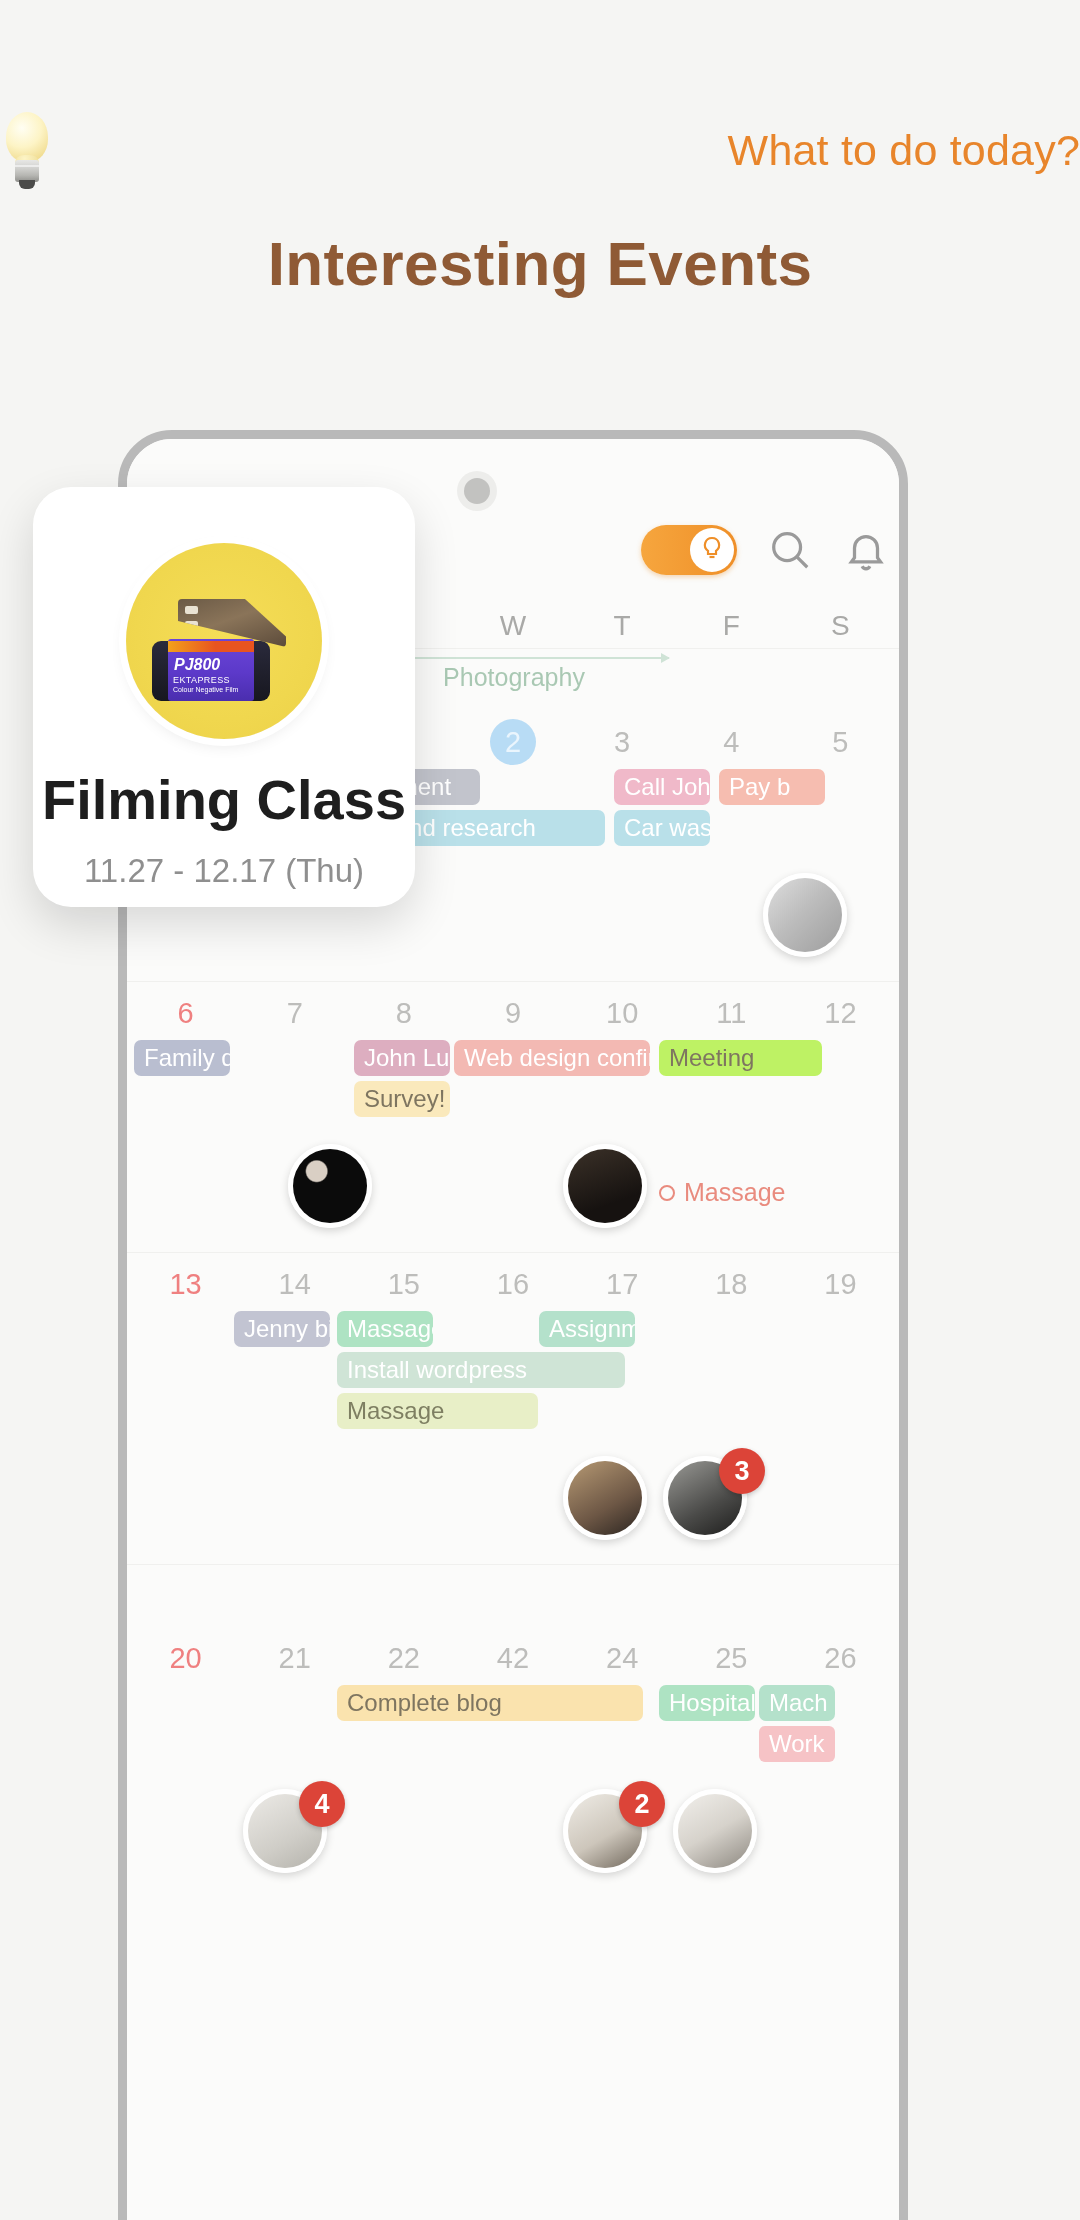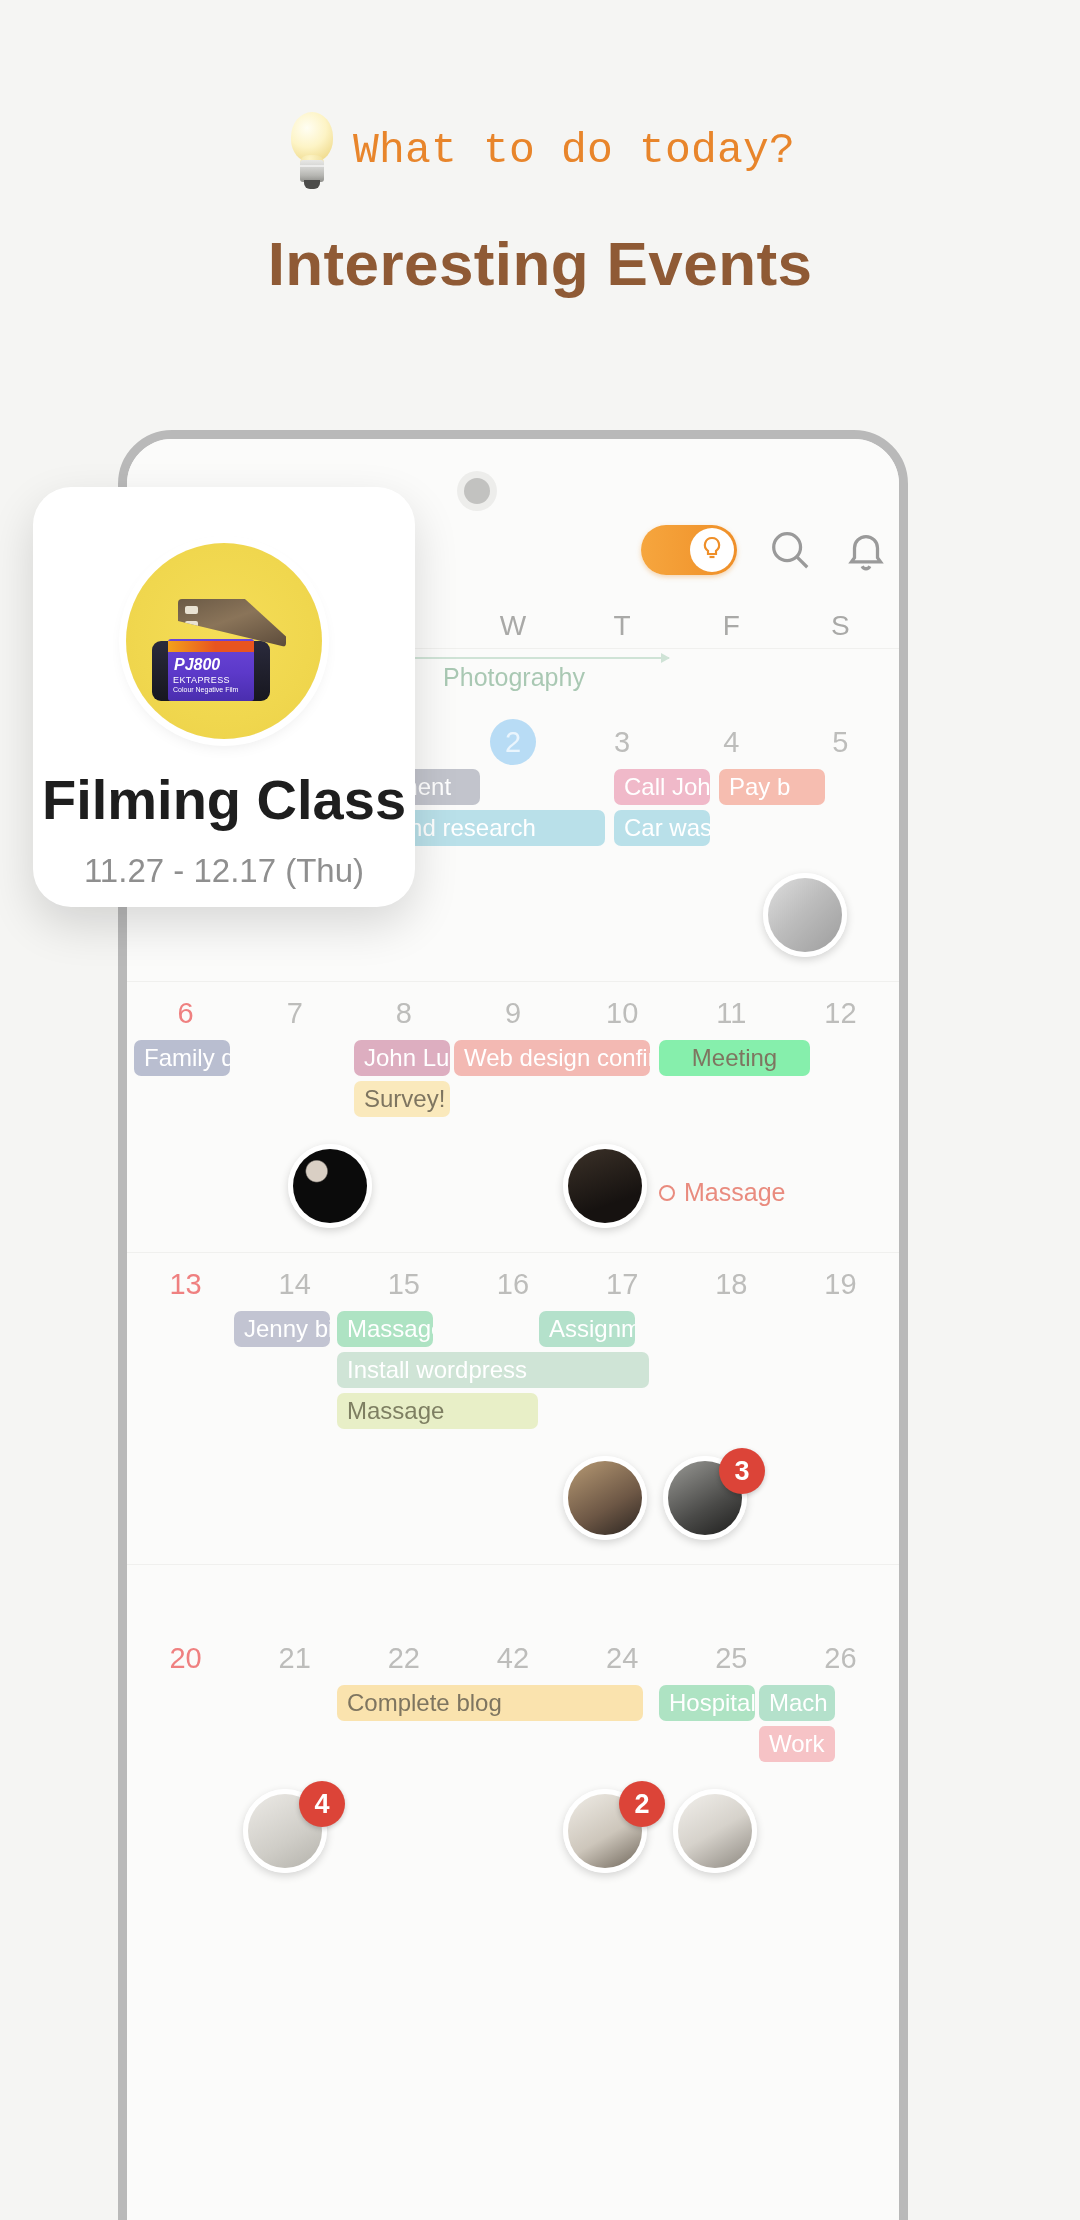--- a/index.html
+++ b/index.html
@@ -7,21 +7,21 @@
     width: 1080px; height: 2220px;
     background: #f5f5f3;
     font-family: "Liberation Sans", sans-serif;
     overflow: hidden;
   }
   #root { position: relative; width: 1080px; height: 2220px; background: #f5f5f3; }
 
   
   .promo-sub {
     position: absolute; top: 112px; left: 0; width: 1080px;
-    display: flex; align-items: center; justify-content: center; gap: 14px; font-family: Liberation Mono, monospace;
+    display: flex; align-items: center; justify-content: space-between; gap: 14px;
   }
   .bulb {
     position: relative; width: 54px; height: 76px;
   }
   .bulb .glass {
     position: absolute; top: 0; left: 6px; width: 42px; height: 50px;
     border-radius: 50% 50% 45% 45%;
     background: radial-gradient(circle at 38% 32%, #fffdf0 0%, #fdf3c0 45%, #f2df95 78%, #e9d municipality 100%);
     background: radial-gradient(circle at 38% 32%, #fffef3 0%, #fdf4c6 45%, #f1dd92 80%, #e6cf80 100%);
   }
@@ -283,21 +283,21 @@
               <div class="daynum"><span>8</span></div>
               <div class="daynum"><span>9</span></div>
               <div class="daynum"><span>10</span></div>
               <div class="daynum"><span>11</span></div>
               <div class="daynum"><span>12</span></div>
             </div>
             <div class="bars" style="height: 88px;">
               <div class="bar" style="left: 7px; width: 96px; top: 0px; background: rgb(185, 190, 208); color: rgb(255, 255, 255);">Family dinn</div>
               <div class="bar" style="left: 227px; width: 96px; top: 0px; background: rgb(221, 174, 192); color: rgb(255, 255, 255);">John Lunch</div>
               <div class="bar" style="left: 327px; width: 196px; top: 0px; background: rgb(243, 185, 179); color: rgb(255, 255, 255);">Web design confirm</div>
-              <div class="bar" style="left: 532px; width: 151px; top: 0px; background: #86efac; color: rgb(126, 117, 96); text-align: center;">Meeting</div>
+              <div class="bar" style="left: 532px; width: 163px; top: 0px; background: #bef264; color: rgb(126, 117, 96);">Meeting</div>
               <div class="bar" style="left: 227px; width: 96px; top: 41px; background: rgb(250, 233, 188); color: rgb(126, 117, 96);">Survey!</div>
             </div>
             <div style="position: relative; height: 118px;">
               <div class="thumb" style="left: 161px; top: 16px;">
                 <div class="img" style="background: radial-gradient(circle at 32% 30%, rgb(217, 207, 196) 0px, rgb(217, 207, 196) 14%, rgb(11, 11, 11) 16%);"></div>
               </div>
               <div class="thumb" style="left: 436px; top: 16px;">
                 <div class="img" style="background: linear-gradient(160deg, rgb(59, 49, 40), rgb(22, 18, 16) 70%);"></div>
               </div>
               <div class="chip-note" style="left: 532px; top: 50px;">
@@ -313,21 +313,21 @@
               <div class="daynum"><span>15</span></div>
               <div class="daynum"><span>16</span></div>
               <div class="daynum"><span>17</span></div>
               <div class="daynum"><span>18</span></div>
               <div class="daynum"><span>19</span></div>
             </div>
             <div class="bars" style="height: 129px;">
               <div class="bar" style="left: 107px; width: 96px; top: 0px; background: rgb(194, 196, 210); color: rgb(255, 255, 255);">Jenny birt</div>
               <div class="bar" style="left: 210px; width: 96px; top: 0px; background: rgb(174, 227, 195); color: rgb(255, 255, 255);">Massage</div>
               <div class="bar" style="left: 412px; width: 96px; top: 0px; background: rgb(180, 225, 203); color: rgb(255, 255, 255);">Assignmen</div>
-              <div class="bar" style="left: 210px; width: 312px; top: 41px; background: rgb(207, 228, 214); color: rgb(255, 255, 255);">Install wordpress</div>
+              <div class="bar" style="left: 210px; width: 288px; top: 41px; background: rgb(207, 228, 214); color: rgb(255, 255, 255);">Install wordpress</div>
               <div class="bar" style="left: 210px; width: 201px; top: 82px; background: rgb(232, 239, 199); color: rgb(126, 127, 98);">Massage</div>
             </div>
             <div style="position: relative; height: 118px;">
               <div class="thumb" style="left: 436px; top: 16px;">
                 <div class="img" style="background: linear-gradient(150deg, rgb(183, 154, 116), rgb(109, 87, 69) 60%, rgb(42, 36, 32));"></div>
               </div>
               <div class="thumb" style="left: 536px; top: 16px;">
                 <div class="img" style="background: linear-gradient(150deg, rgb(154, 154, 150), rgb(74, 74, 72) 60%, rgb(29, 29, 28));"></div>
               </div>
               <div class="badge" style="left: 592px; top: 8px; position: absolute; right: auto;">3</div>

